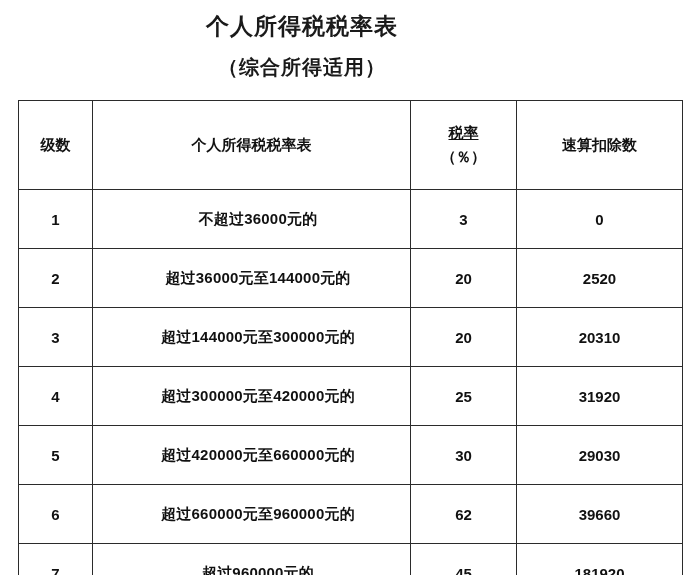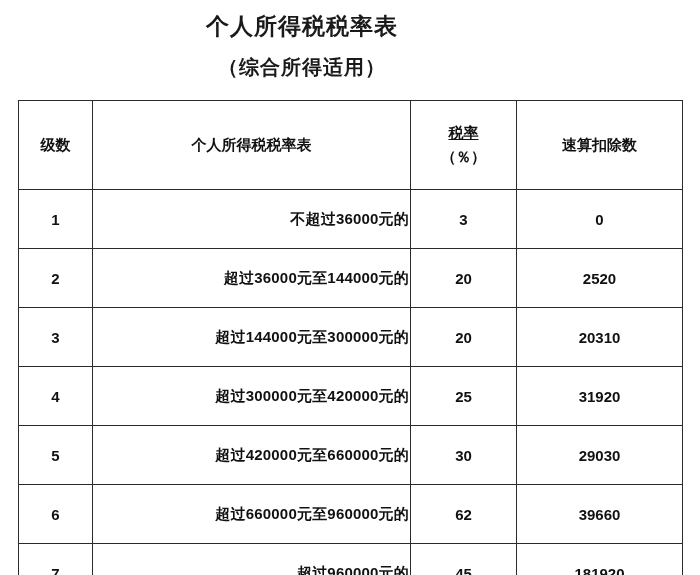--- a/index.html
+++ b/index.html
@@ -67,21 +67,21 @@
 
   tbody td {
     height: 56px;
     vertical-align: middle;
   }
   td.c-level {
     text-align: center;
     font-size: 15px;
   }
   td.c-range {
-    text-align: right;
+    text-align: center;
     padding-left: 14px;
     font-size: 15px;
     letter-spacing: 0.2px;
   }
   td.c-rate {
     text-align: center;
     font-size: 15px;
   }
   td.c-quick {
     text-align: center;

